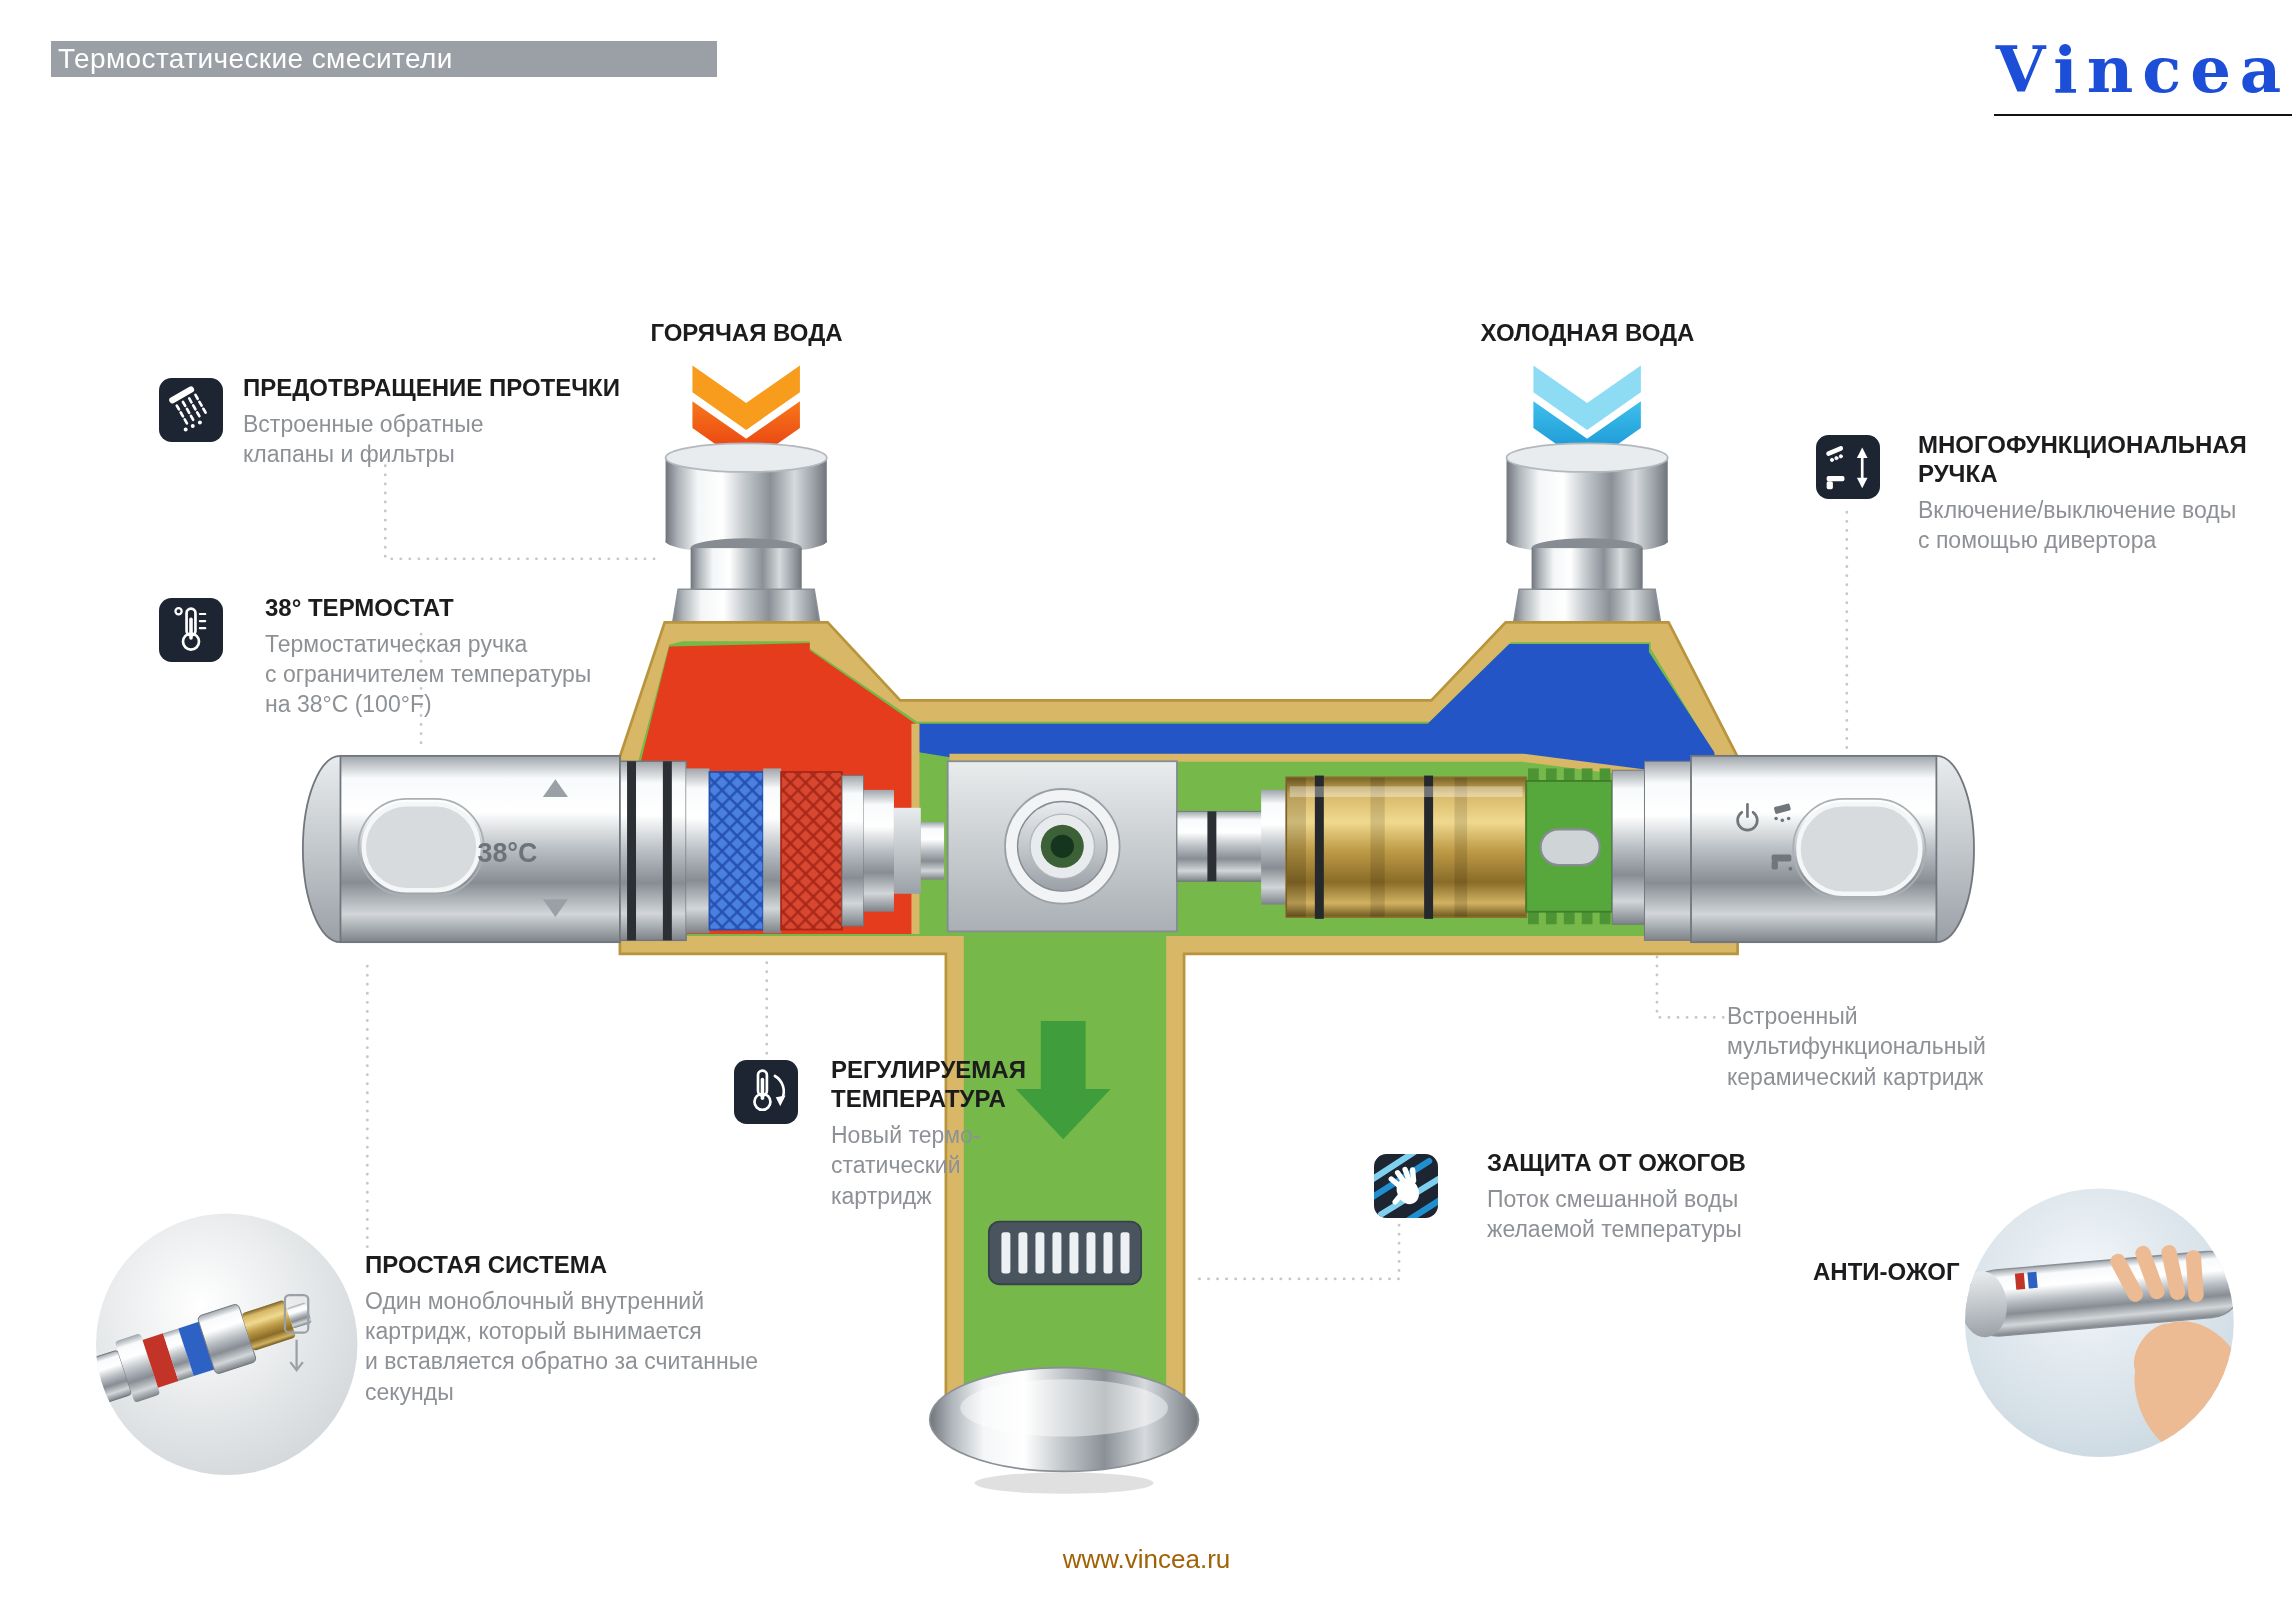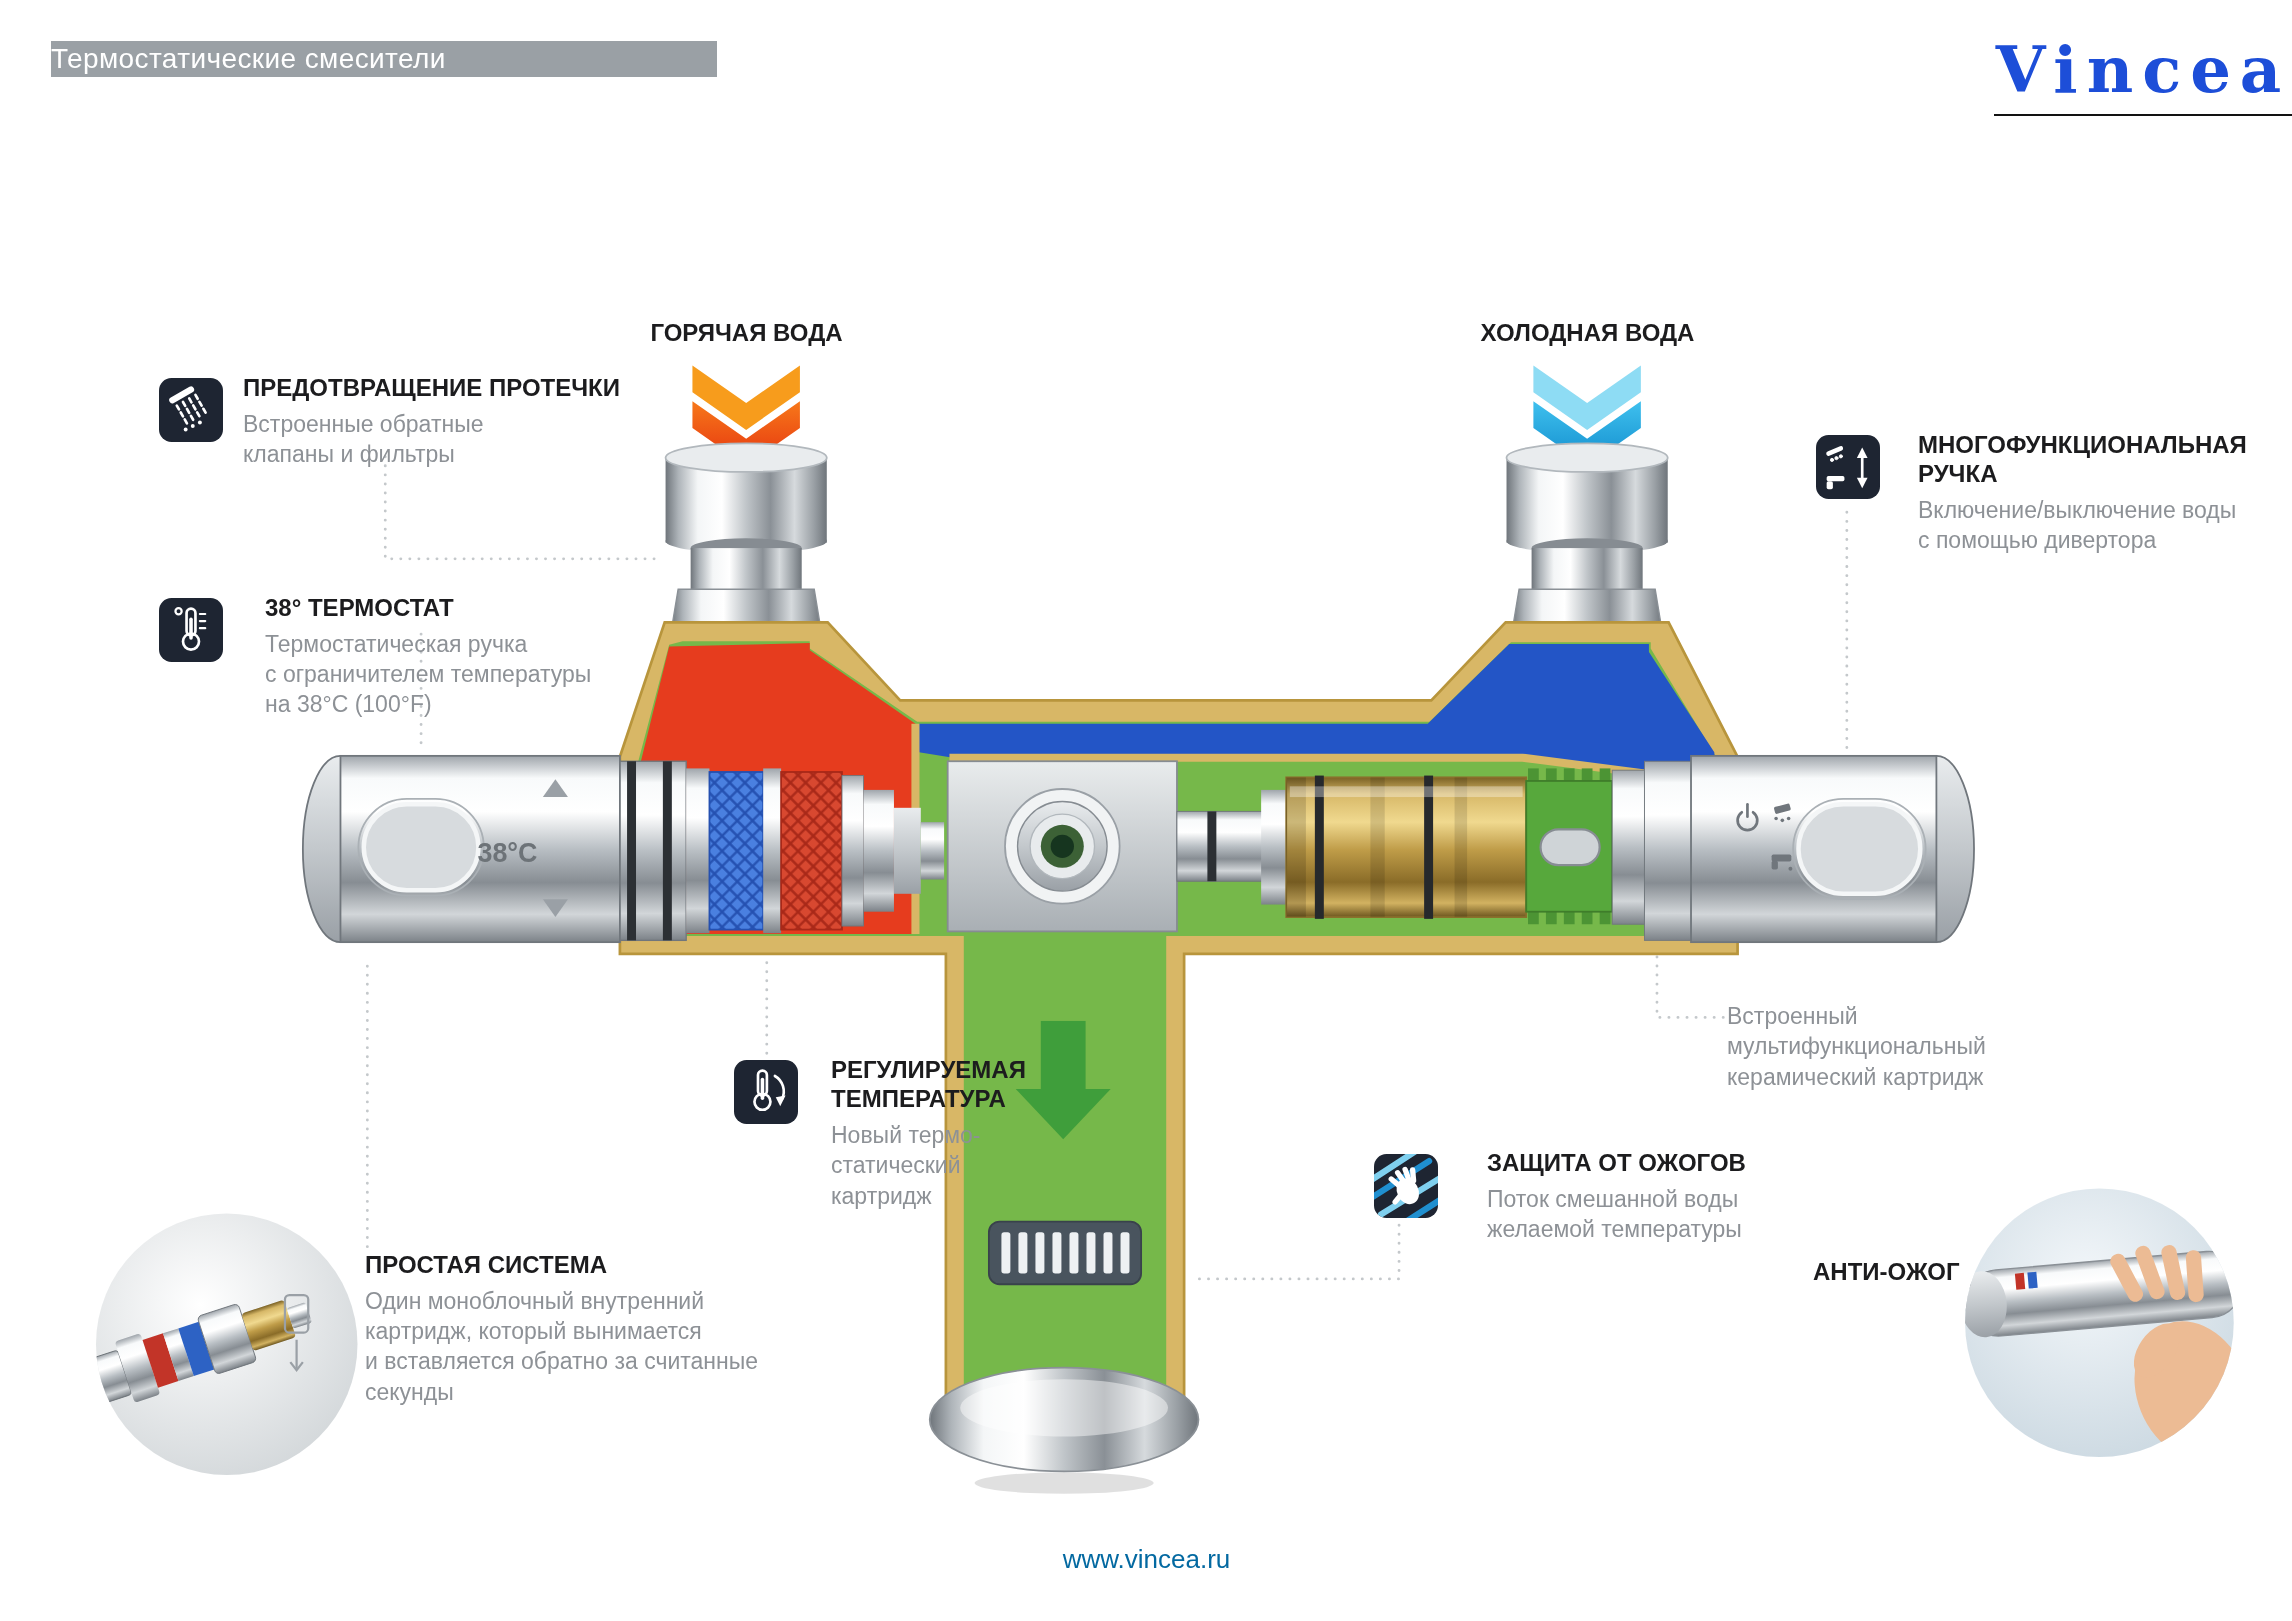--- a/index.html
+++ b/index.html
@@ -2,31 +2,31 @@
 <html style="font-size:14.3px"><head>
 <meta charset="utf-8">
 <style>
   *{margin:0;padding:0;box-sizing:border-box}
   html,body{background:#ffffff}
   .page{position:relative;width:2293px;height:1621px;background:#ffffff;overflow:hidden;
         font-family:"Liberation Sans",sans-serif;}
   .art{position:absolute;left:0;top:0;width:2293px;height:1621px}
   .banner{position:absolute;left:51px;top:41px;width:666px;height:36px;background:#9aa0a5;
           display:flex;align-items:center}
-  .banner span{color:#ffffff;font-size:28px;padding-left:0;letter-spacing:0.4px}
+  .banner span{color:#ffffff;font-size:28px;padding-left:7px;letter-spacing:0.4px}
   .logo{position:absolute;left:1994px;top:32px;font-family:"DejaVu Serif",serif;font-weight:bold;
         font-size:64px;letter-spacing:9px;color:#1d4ed8;border-bottom:2.7px solid #121212;
         padding:0 5.4px 7.2px 1.8px}
   .flow-label{position:absolute;width:269px;text-align:center;font-weight:bold;font-size:24px;color:#1c1c1e}
   .ann{position:absolute}
   .ann-title{font-weight:bold;font-size:24px;line-height:1.22;color:#1c1c1e;white-space:pre-line}
   .ann-text{margin-top:6.3px;font-size:23px;line-height:1.32;color:#8d9196;white-space:pre-line}
   .icon{position:absolute;width:64px;height:64px}
   .icon svg{display:block;width:100%;height:100%}
-  .footer-url{position:absolute;left:0;top:1544px;width:100%;text-align:center;font-size:26px;color:#0369a1}
+  .footer-url{position:absolute;left:0;top:1544px;width:100%;text-align:center;font-size:26px;color:#a16207}
 </style>
 </head>
 <body>
 
 <div class="page">
 
 <svg class="art" viewBox="0 0 2560 1810">
   <defs>
     <linearGradient id="chromeV" x1="0" y1="0" x2="0" y2="1">
       <stop offset="0" stop-color="#9fa5ab"></stop>

